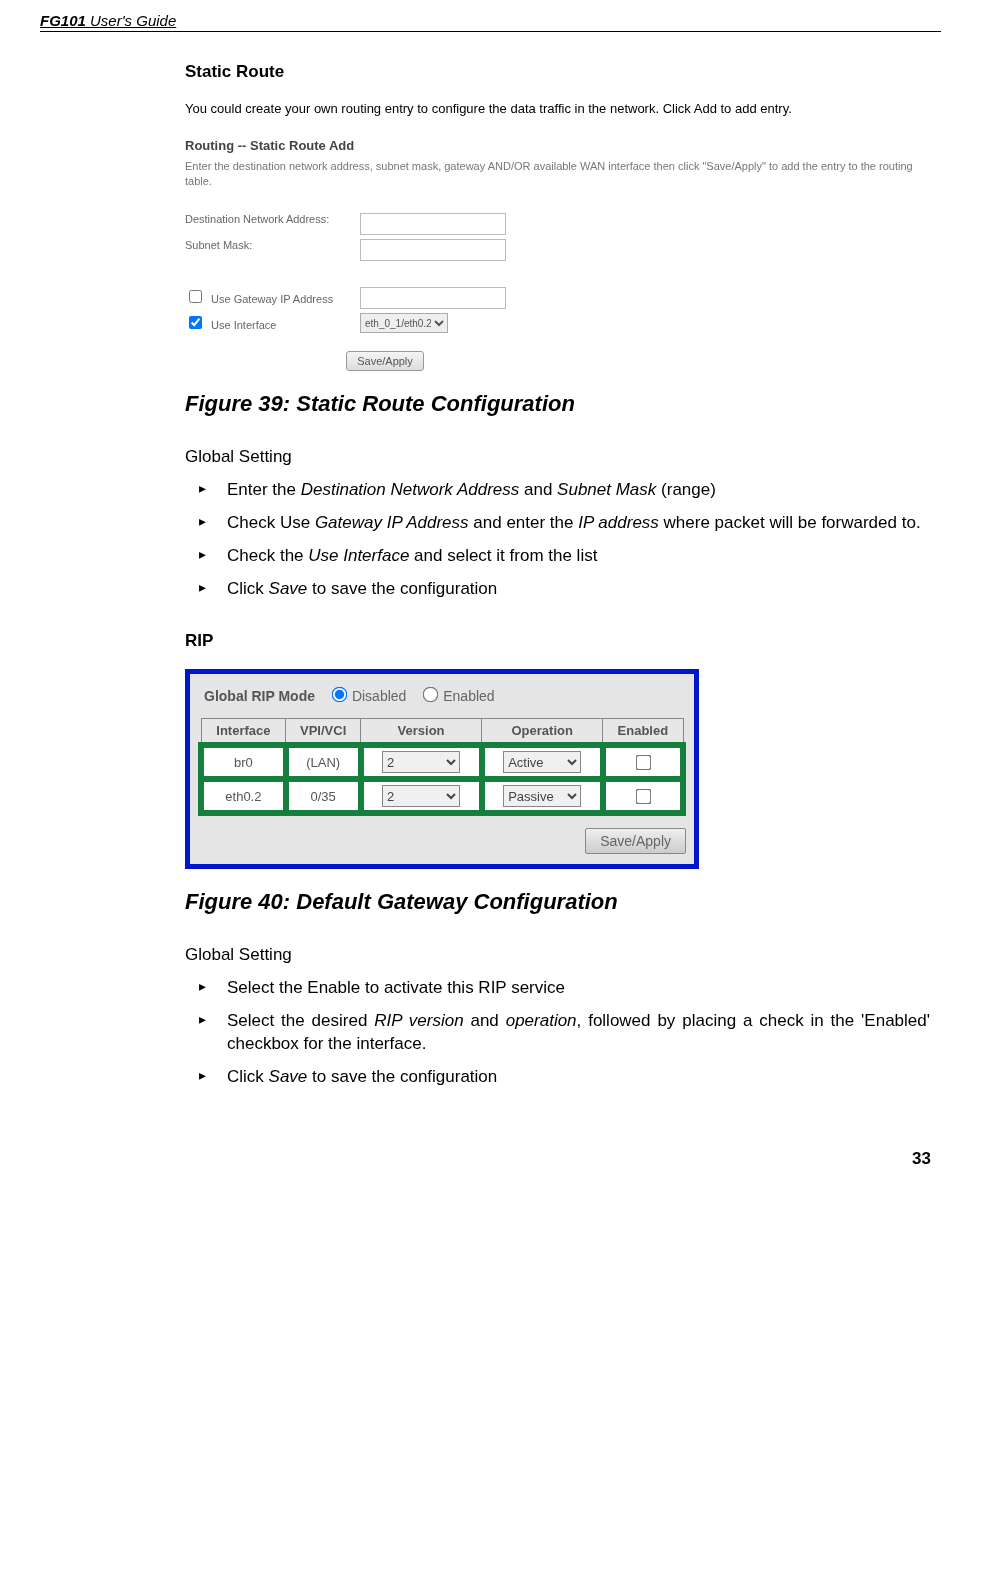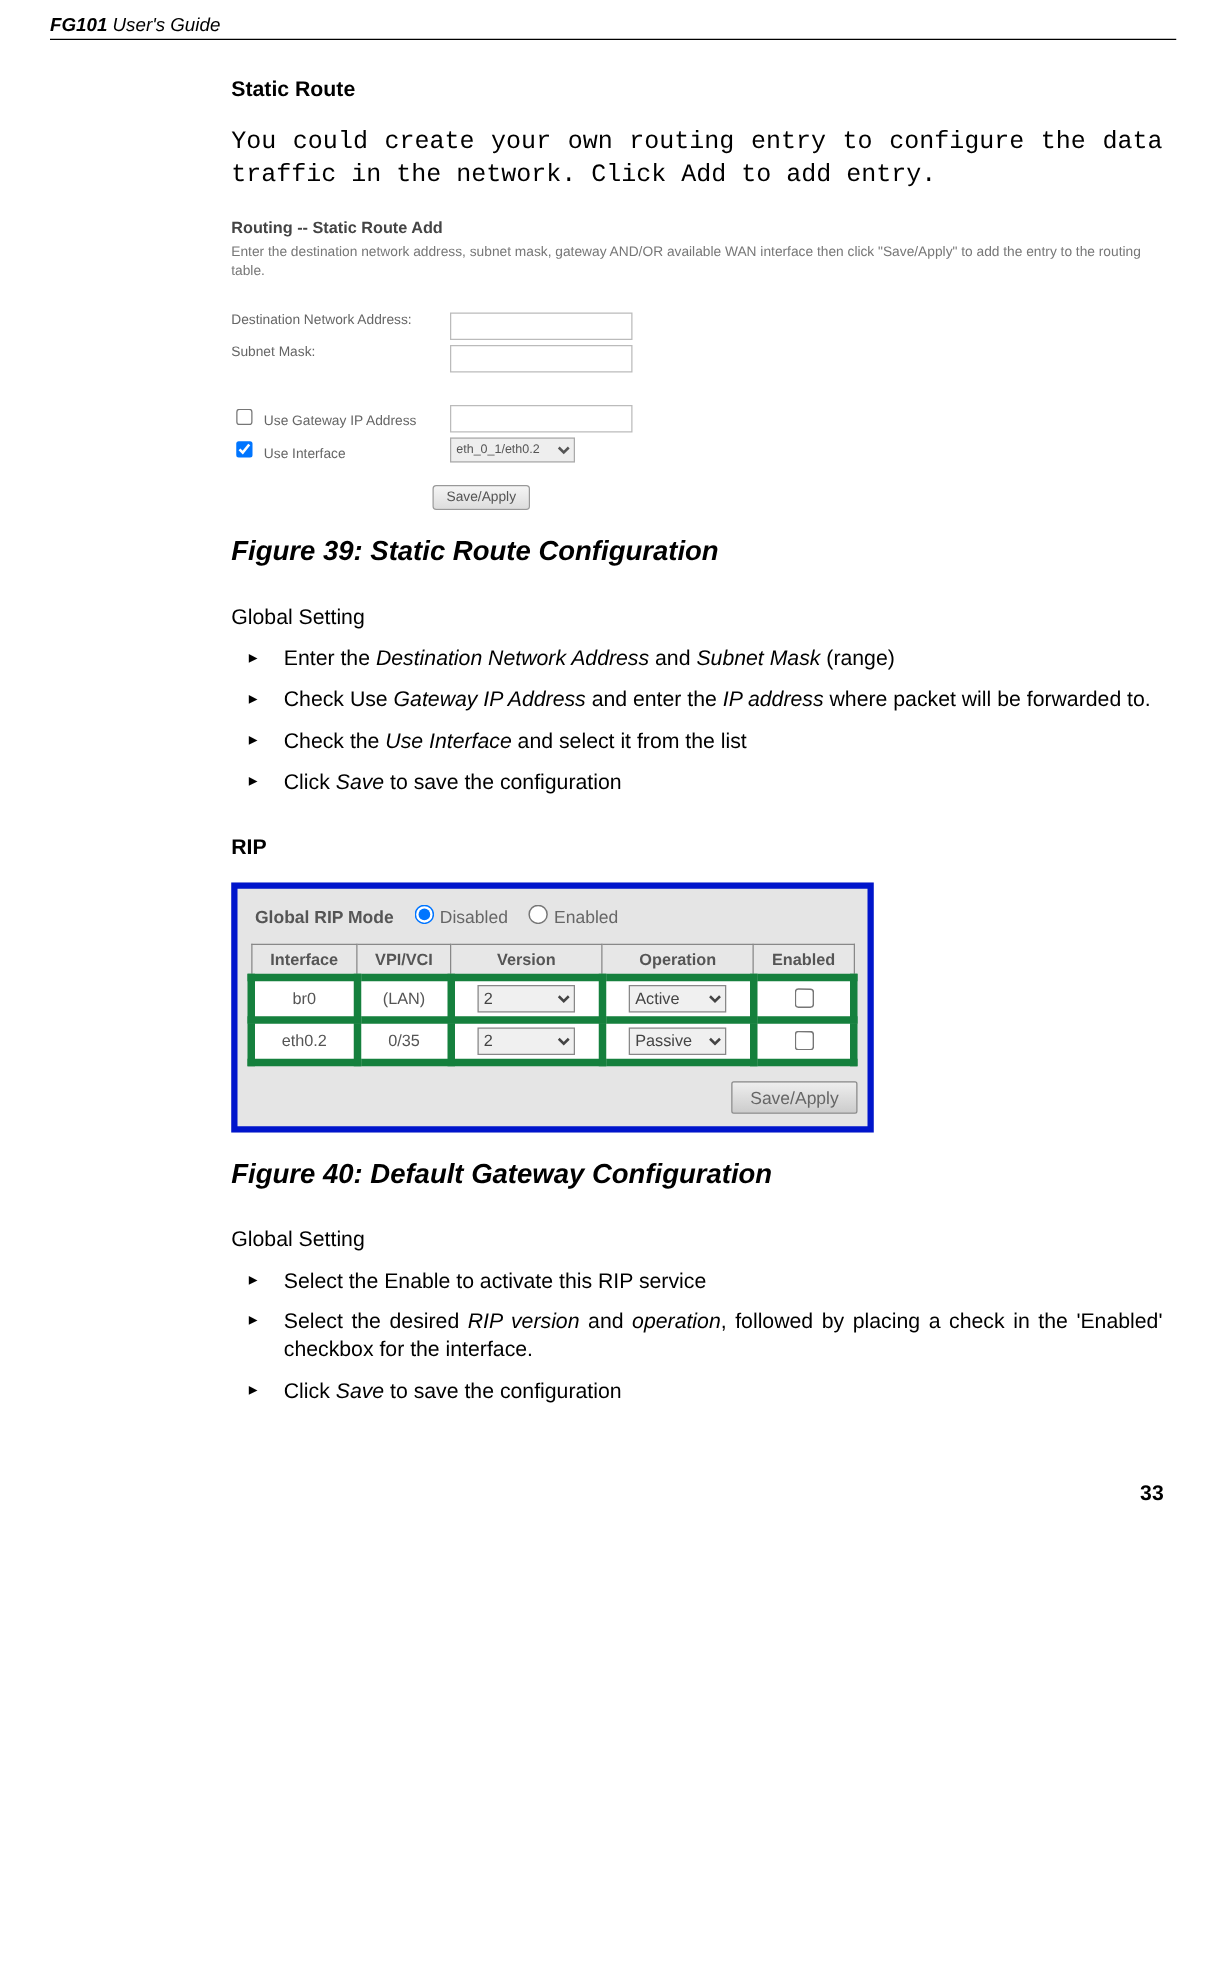--- a/index.html
+++ b/index.html
@@ -13,40 +13,40 @@
   .page {
     padding: 12px 40px 40px 40px;
   }
   .header {
     font-style: italic;
     font-weight: bold;
     font-size: 15px;
     border-bottom: 1.5px solid #000;
     padding-bottom: 2px;
     margin-bottom: 30px;
+    text-decoration: underline;
   }
   .header .reg {
     font-style: italic;
     font-weight: normal;
   }
   .content {
     margin-left: 145px;
     margin-right: 11px;
   }
   .section-heading {
     font-weight: bold;
     font-size: 17px;
     margin-bottom: 18px;
   }
   .body-text {
-    font-size: 20px;
+    font-size: 13px;
     text-align: justify;
     margin-bottom: 20px;
     line-height: 1.35;
-    font-family: Liberation Mono, monospace;
   }
   .figure-caption {
     font-weight: bold;
     font-style: italic;
     font-size: 22px;
     margin: 20px 0 30px 0;
   }
   .subheading {
     font-size: 17px;
     margin-bottom: 12px;
@@ -108,21 +108,21 @@
     width: 140px;
     height: 18px;
     border: 1px solid #bbb;
     background: #fff;
     font-size: 11px;
   }
   .shot1 input[type="checkbox"] {
     margin-right: 6px;
   }
   .shot1 select {
-    width: 100px;
+    width: 88px;
     height: 20px;
     font-size: 10px;
     color: #555;
     border: 1px solid #aaa;
     background: #eee;
   }
   .shot1 .btnrow {
     text-align: center;
     width: 400px;
     margin-top: 18px;

